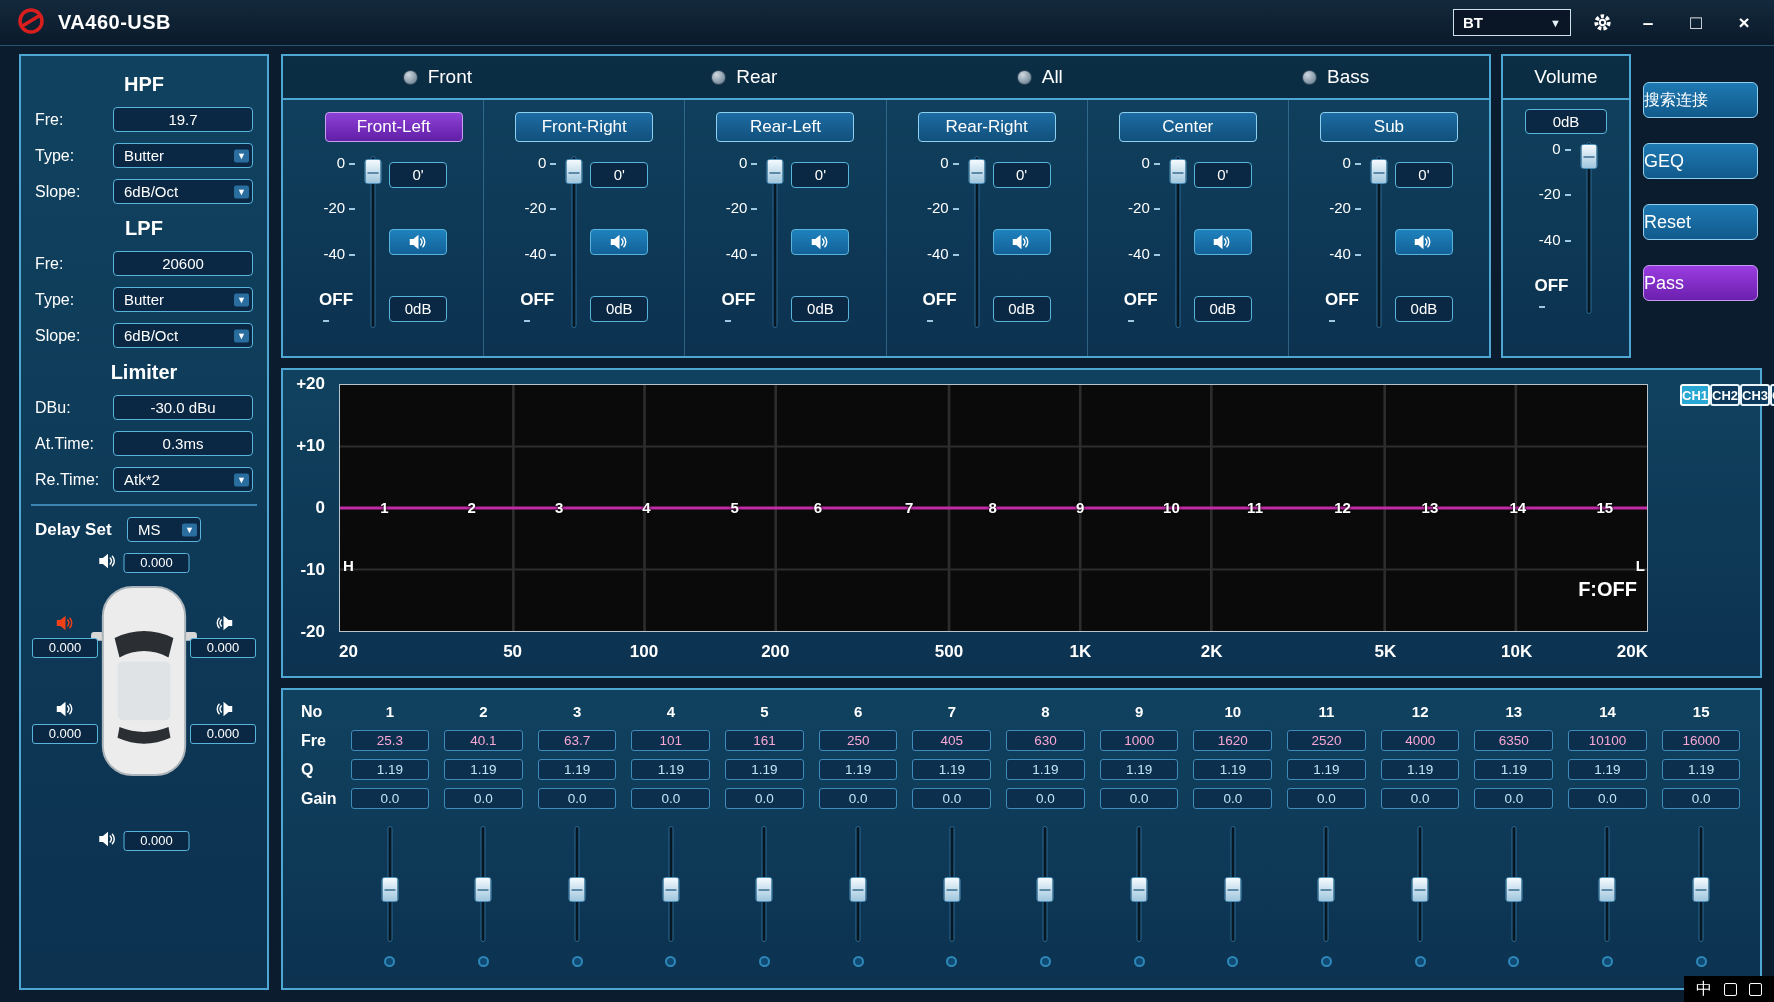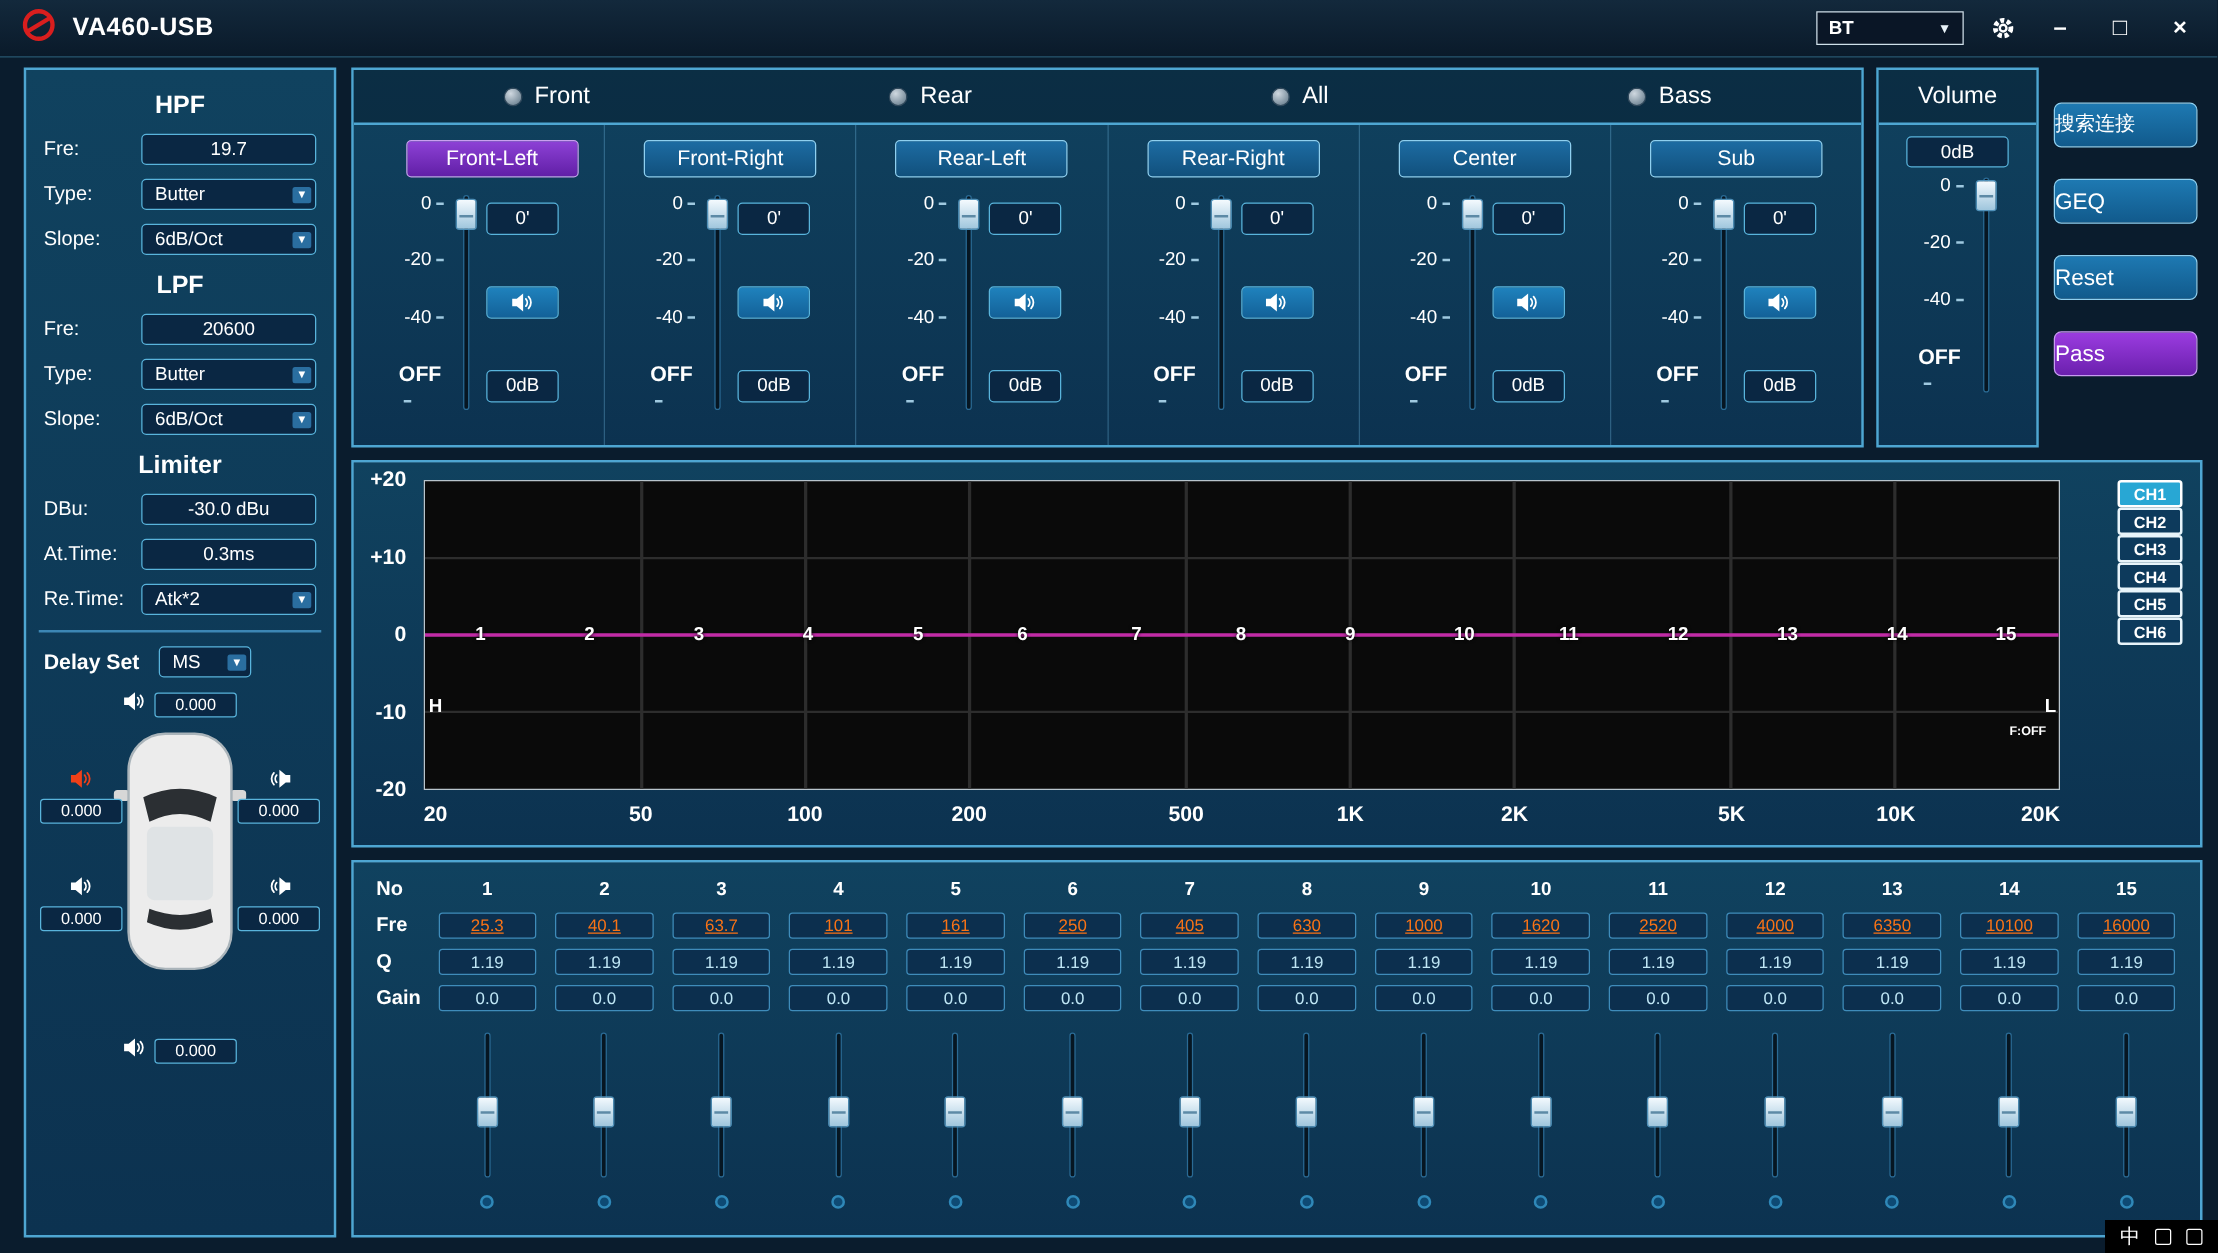--- a/index.html
+++ b/index.html
@@ -94,42 +94,42 @@
     background:linear-gradient(#1e79b2,#115a8c);border:1px solid #8fd0f0;cursor:default;}
   .abtn.cn{font-size:16px;}
   .abtn.accent{background:linear-gradient(#9b3ce0,#6b20ae);border-color:#c79af0;}
   
   .graphp{position:relative;height:310px;}
   .plot{position:absolute;left:56px;top:14px;right:112px;bottom:44px;background:#0a0a0a;
     border:1px solid #b8c4cc;}
   .gsvg{position:absolute;left:0;top:0;width:100%;height:100%;}
   .gpt{position:absolute;top:50%;transform:translate(-50%,-54%);color:#fff;font-weight:bold;
     font-size:15px;text-shadow:0 0 3px #000;cursor:default;}
-  .foff{position:absolute;right:10px;bottom:40px;color:#fff;font-weight:bold;font-size:10px;}
+  .foff{position:absolute;right:10px;bottom:30px;color:#fff;font-weight:bold;font-size:20px;}
   .hmark{position:absolute;left:3px;top:73%;transform:translateY(-50%);color:#fff;font-weight:bold;font-size:15px;}
   .lmark{position:absolute;right:2px;top:73%;transform:translateY(-50%);color:#fff;font-weight:bold;font-size:15px;}
   .ylabs{position:absolute;left:0;top:14px;bottom:44px;width:50px;}
   .ylabs span{position:absolute;right:8px;transform:translateY(-50%);color:#fff;font-size:17px;font-weight:bold;}
   .xlabs{position:absolute;left:56px;right:112px;bottom:12px;height:22px;}
   .xlabs span{position:absolute;transform:translateX(-50%);color:#fff;font-size:17px;font-weight:bold;}
   .xlabs span.first{transform:none;}
   .xlabs span.last{transform:translateX(-100%);}
-  .chcol{position:absolute;right:14px;top:14px;bottom:44px;width:52px;display:flex;
-    flex-direction:column;align-items:stretch;}
+  .chcol{position:absolute;right:28px;top:14px;bottom:44px;width:52px;display:flex;
+    flex-direction:row;align-items:stretch;}
   .chbtn{height:22px;line-height:19px;text-align:center;color:#fff;font-size:13px;font-weight:bold;
     background:#0d3a5c;border:2px solid #e8f4fa;border-radius:3px;cursor:default;}
   .chbtn.active{background:#28a7d4;border-color:#fff;}
   
   .botp{height:302px;padding:8px 12px;}
   .eqrow{display:grid;grid-template-columns:48px repeat(15,1fr);align-items:center;height:27px;margin-bottom:2px;}
   .eqlab{color:#fff;font-size:16px;font-weight:600;padding-left:6px;}
   .nocell{text-align:center;color:#fff;font-size:15px;font-weight:600;}
   .chip2{margin:0 auto;width:84%;height:21px;line-height:19px;background:#0c2f4e;border:1px solid #3f8cba;
     border-radius:3px;color:#bfe6f5;font-size:13.5px;text-align:center;cursor:default;}
-  .chip2.fre{color:#f97316;text-decoration:underline;}
+  .chip2.fre{color:#f9a8d4;}
   .slrow{display:grid;grid-template-columns:48px repeat(15,1fr);margin-top:12px;}
   .slcell{display:flex;flex-direction:column;align-items:center;gap:12px;}
   .dot{width:11px;height:11px;border-radius:50%;background:#0e4a74;border:2px solid #2f88b8;cursor:default;}
   
   .ime{position:fixed;right:0;bottom:0;height:26px;background:#000;color:#fff;display:flex;
     align-items:center;gap:12px;padding:0 12px;font-size:16px;z-index:10;}
   .imeicon{width:13px;height:13px;border:1.5px solid #fff;border-radius:2px;display:inline-block;}
 </style>
 </head>
 <body>

